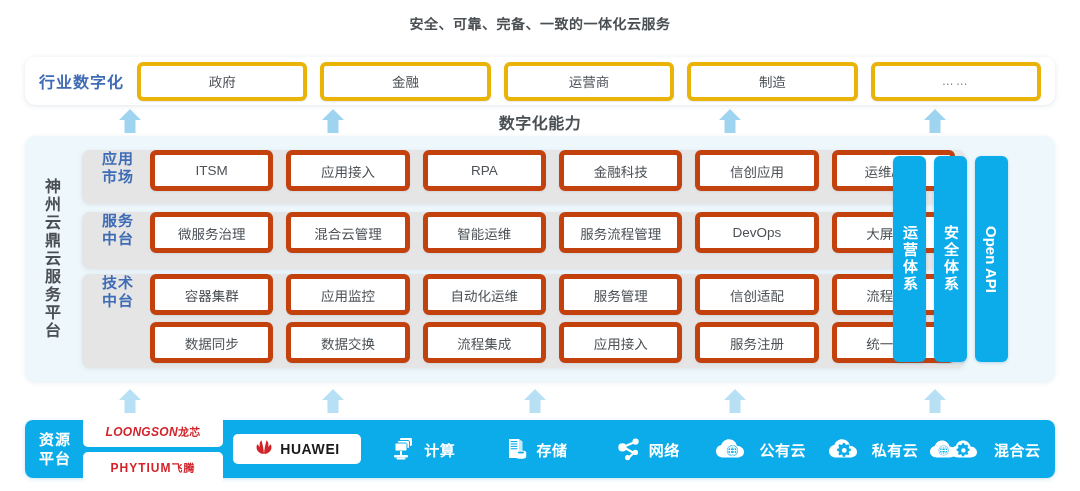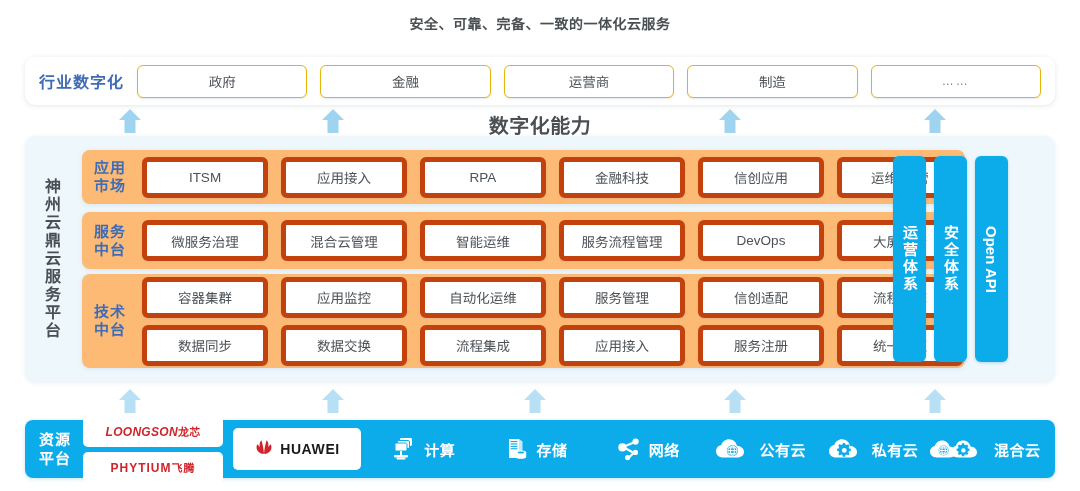--- a/index.html
+++ b/index.html
@@ -32,61 +32,61 @@
 
   
   #industry-row{left:25px;top:57px;width:1030px;height:48px;
     display:flex;align-items:center;padding:0 14px;box-sizing:border-box;gap:13px;}
   .side-label{
     font-size:16px;font-weight:bold;color:#3f6cb5;
     white-space:nowrap;letter-spacing:1px;flex:none;
   }
   .pill{
     flex:1 1 0;height:31px;
-    border:1px solid #eab308;border-radius:6px;
+    border:4px solid #eab308;border-radius:6px;
     background:#ffffff;
     box-shadow:0 1px 2px rgba(130,160,190,.22);
     display:flex;align-items:center;justify-content:center;
     font-size:13.5px;color:#4d5257;white-space:nowrap;
   }
   .pill.dots{letter-spacing:2px;color:#7b8186;font-size:12px;}
 
   
   .arrow{
     position:absolute;width:26px;height:26px;
   }
   .arrow svg{display:block;width:26px;height:26px;}
 
   
   #capability-caption{
     position:absolute;left:0;top:110px;width:1080px;text-align:center;
-    font-size:20px;font-weight:bold;color:#4a4f53;letter-spacing:.5px;
+    font-size:16px;font-weight:bold;color:#4a4f53;letter-spacing:.5px;
   }
 
   
   #platform-panel{
     position:absolute;left:25px;top:136px;width:1030px;height:246px;
     background:#eef7fb;border-radius:10px;
     box-shadow:0 1px 4px rgba(120,150,175,.15);
   }
   #platform-vertical-label{
     position:absolute;left:34px;top:150px;width:34px;height:218px;
     display:flex;align-items:center;justify-content:center;
     font-size:16px;font-weight:bold;color:#4a4f53;
     writing-mode:vertical-rl;letter-spacing:2px;
     white-space:nowrap;
   }
 
   
   .layer{
     position:absolute;left:82px;width:883px;
-    background:#fdba74;border-radius:8px;
+    background:#e5e5e5;border-radius:8px;
     box-shadow:0 1px 4px rgba(120,150,180,.18);
-    display:flex;align-items:center;
-    box-sizing:border-box;padding:0 2px;
+    display:flex;
+    box-sizing:border-box;padding:0 10px;
   }
   #layer-app{top:150px;height:54px;}
   #layer-service{top:212px;height:57px;}
   #layer-tech{top:274px;height:94px;}
 
   .layer-label{
     flex:none;width:52px;
     font-size:15px;font-weight:bold;color:#3f6cb5;
     line-height:18px;text-align:center;letter-spacing:1px;
     margin-right:6px;
@@ -125,21 +125,21 @@
   }
   #resource-label{
     flex:none;font-size:15px;font-weight:bold;color:#ffffff;
     line-height:19px;letter-spacing:1px;margin-right:12px;
   }
   .logo-stack{flex:none;display:flex;flex-direction:column;gap:5px;margin-right:10px;}
   .logo-chip{
     width:140px;height:31px;background:#ffffff;border-radius:5px;
     display:flex;align-items:center;justify-content:center;
   }
-  .logo-chip.big{height:42px;width:128px;}
+  .logo-chip.big{height:30px;width:128px;}
   .logo-text{
     font-size:12px;font-weight:bold;color:#D2232A;
     font-style:italic;letter-spacing:.3px;white-space:nowrap;
   }
   .logo-text .cn{font-style:normal;font-size:11px;}
   .logo-text.nonital{font-style:normal;letter-spacing:1px;}
   .hw-wrap{display:flex;align-items:center;gap:6px;}
   .hw-name{font-size:14px;font-weight:bold;color:#1a1a1a;letter-spacing:.6px;}
 
   .res-item{

